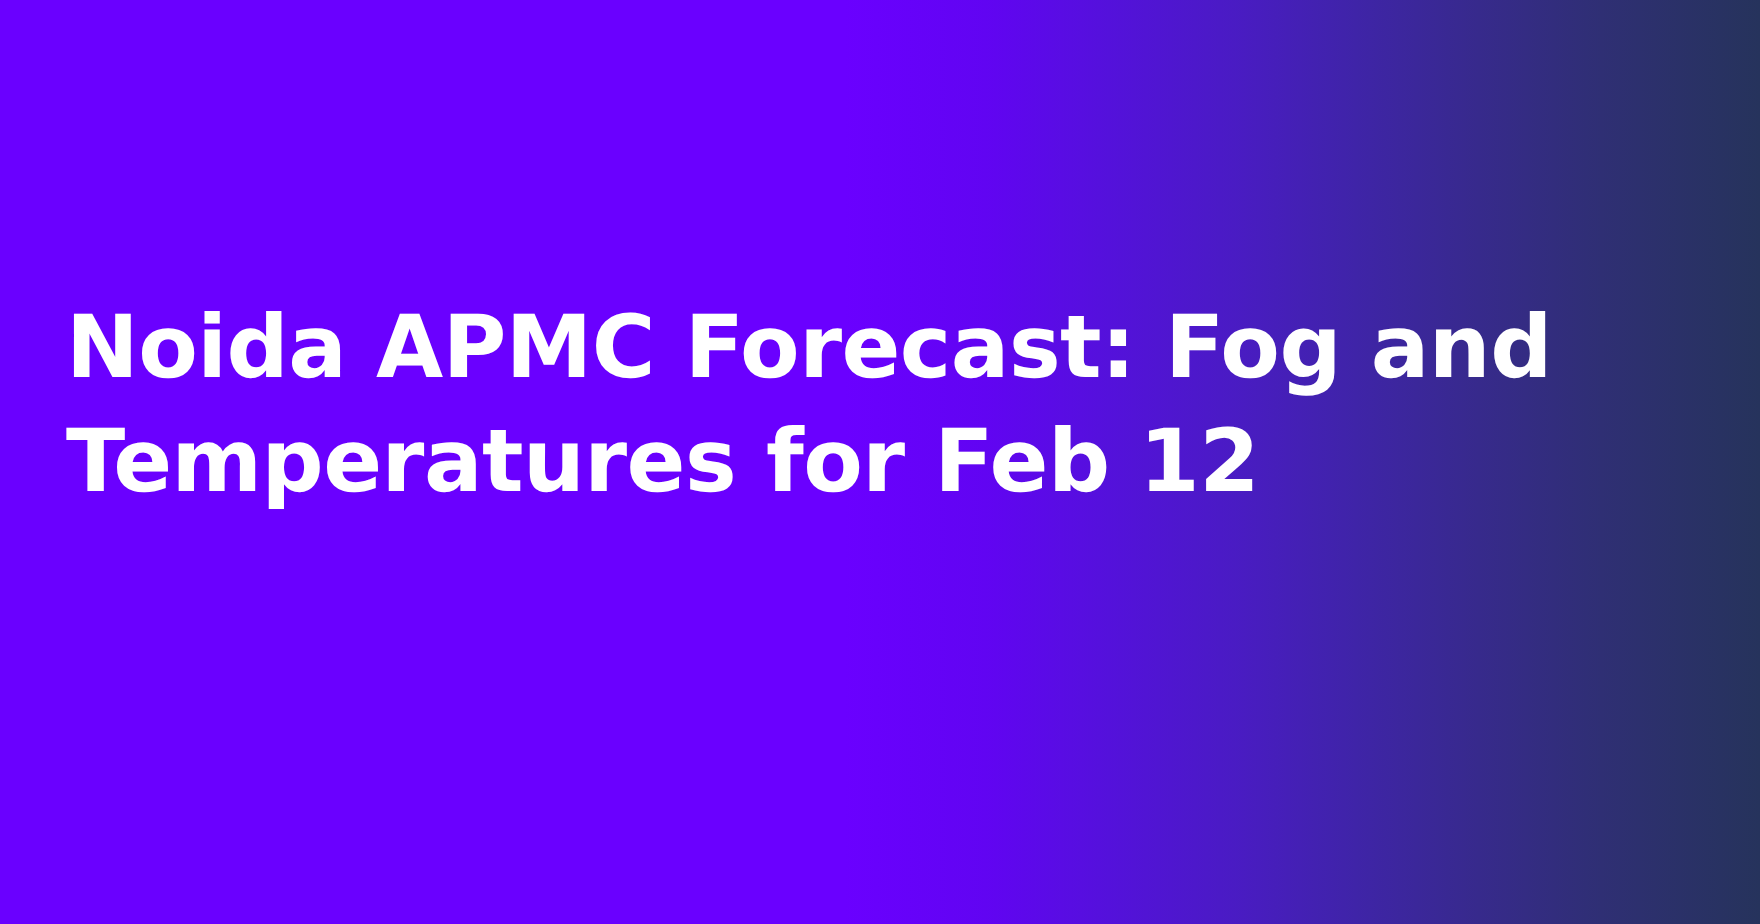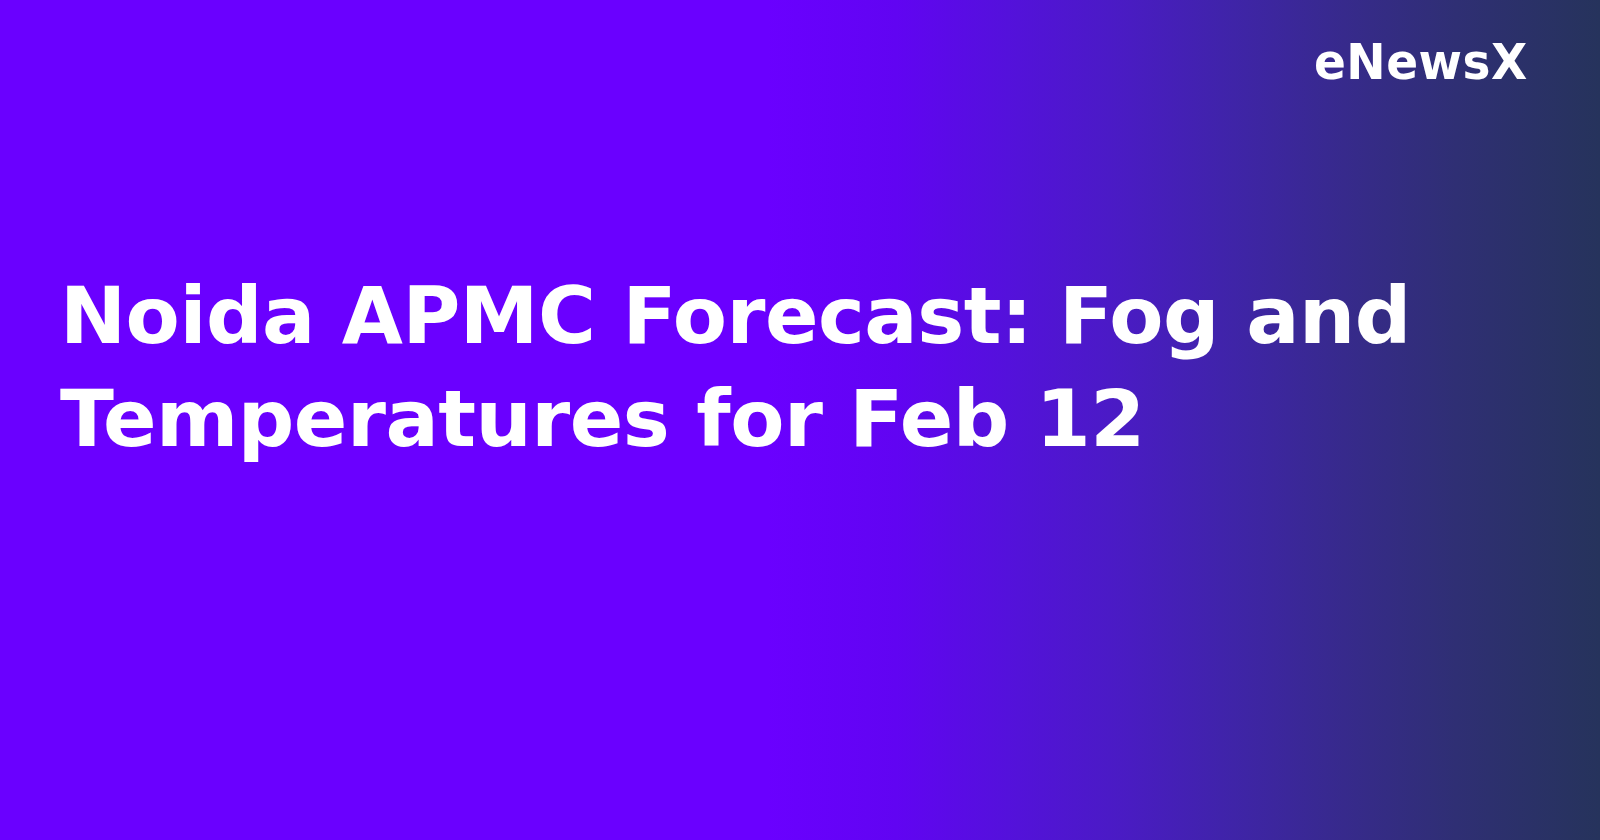--- a/index.html
+++ b/index.html
@@ -89,21 +89,18 @@
     letter-spacing: -0.5px;
     max-width: 1370px;
     -webkit-font-smoothing: antialiased;
   }
 </style>
 </head>
 <body>
 
 <div class="news-card">
 
-  <div class="brand-bar">
-    <span class="brand-logo">eNewsX</span>
-  </div>
 
   <div class="headline-region">
     <h1 class="headline">Noida APMC Forecast: Fog and Temperatures for Feb 12</h1>
   </div>
 
 </div>
 
 </body></html>

